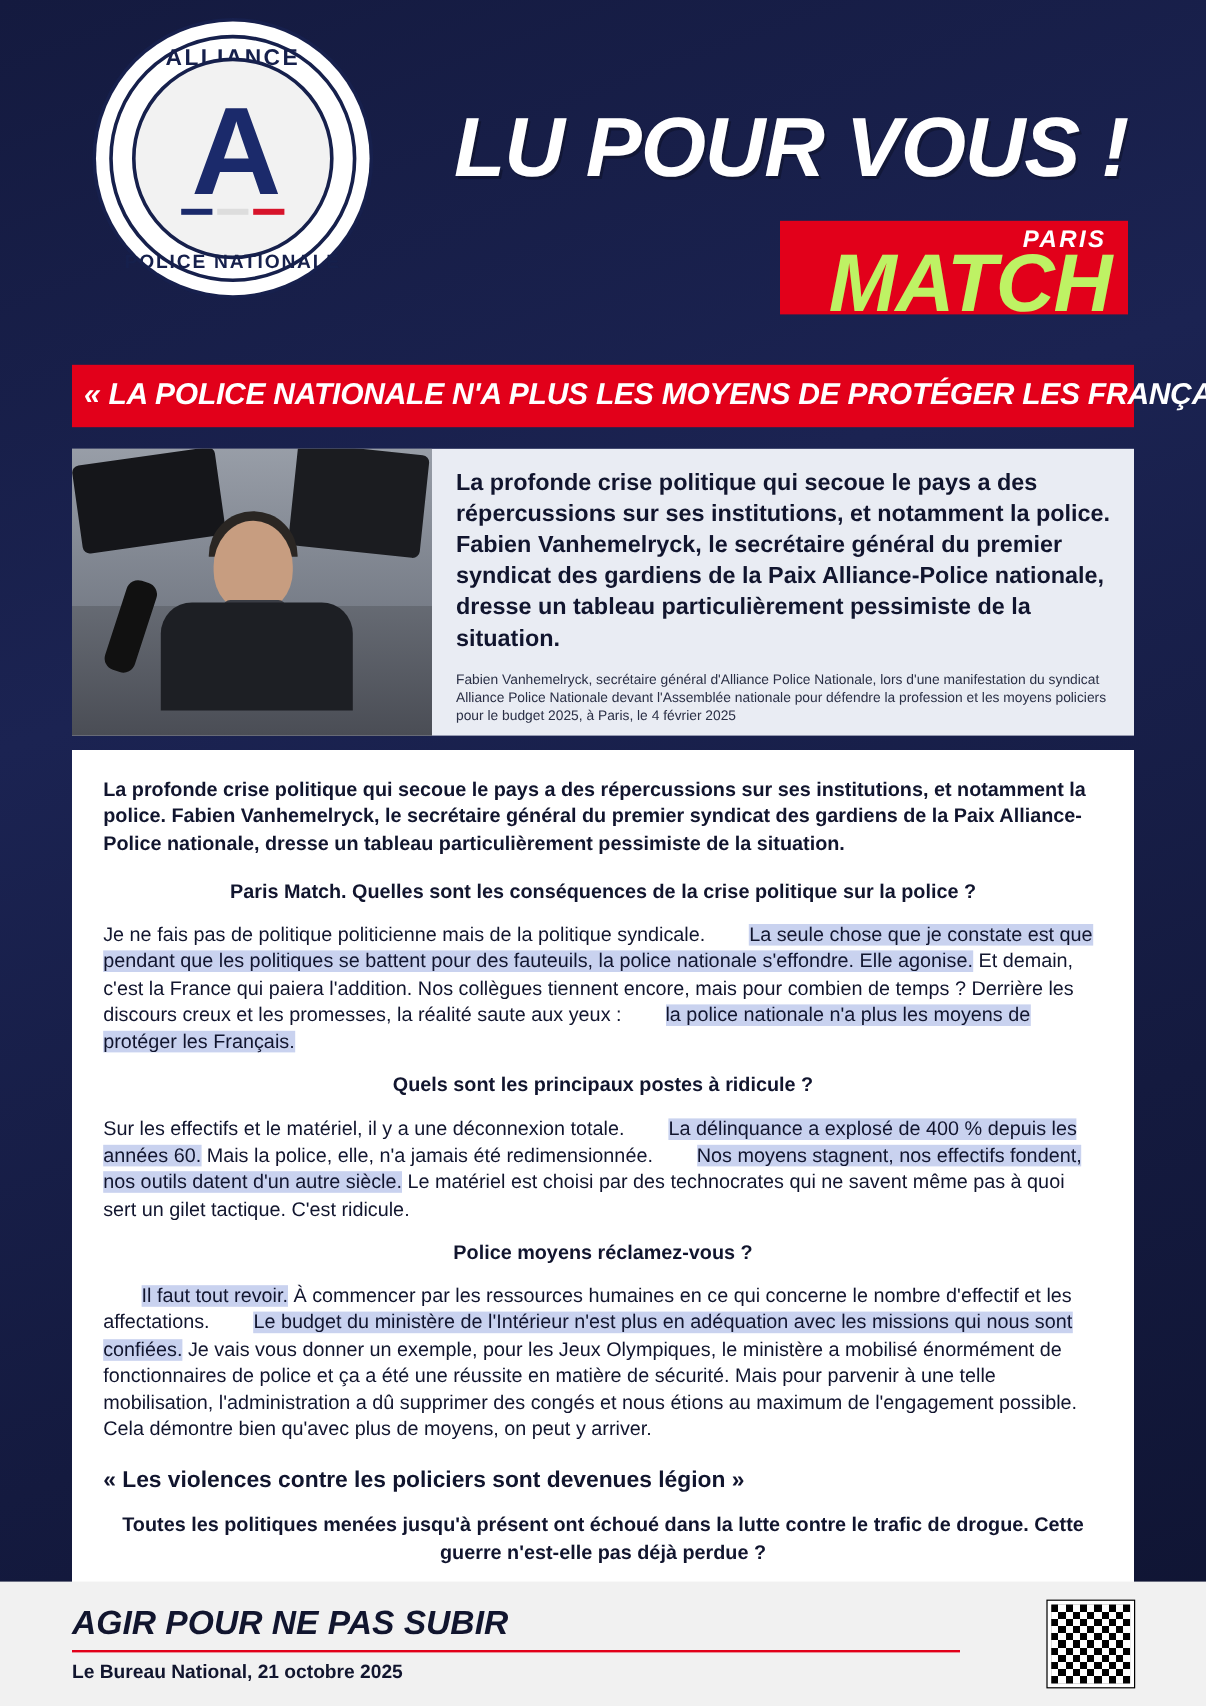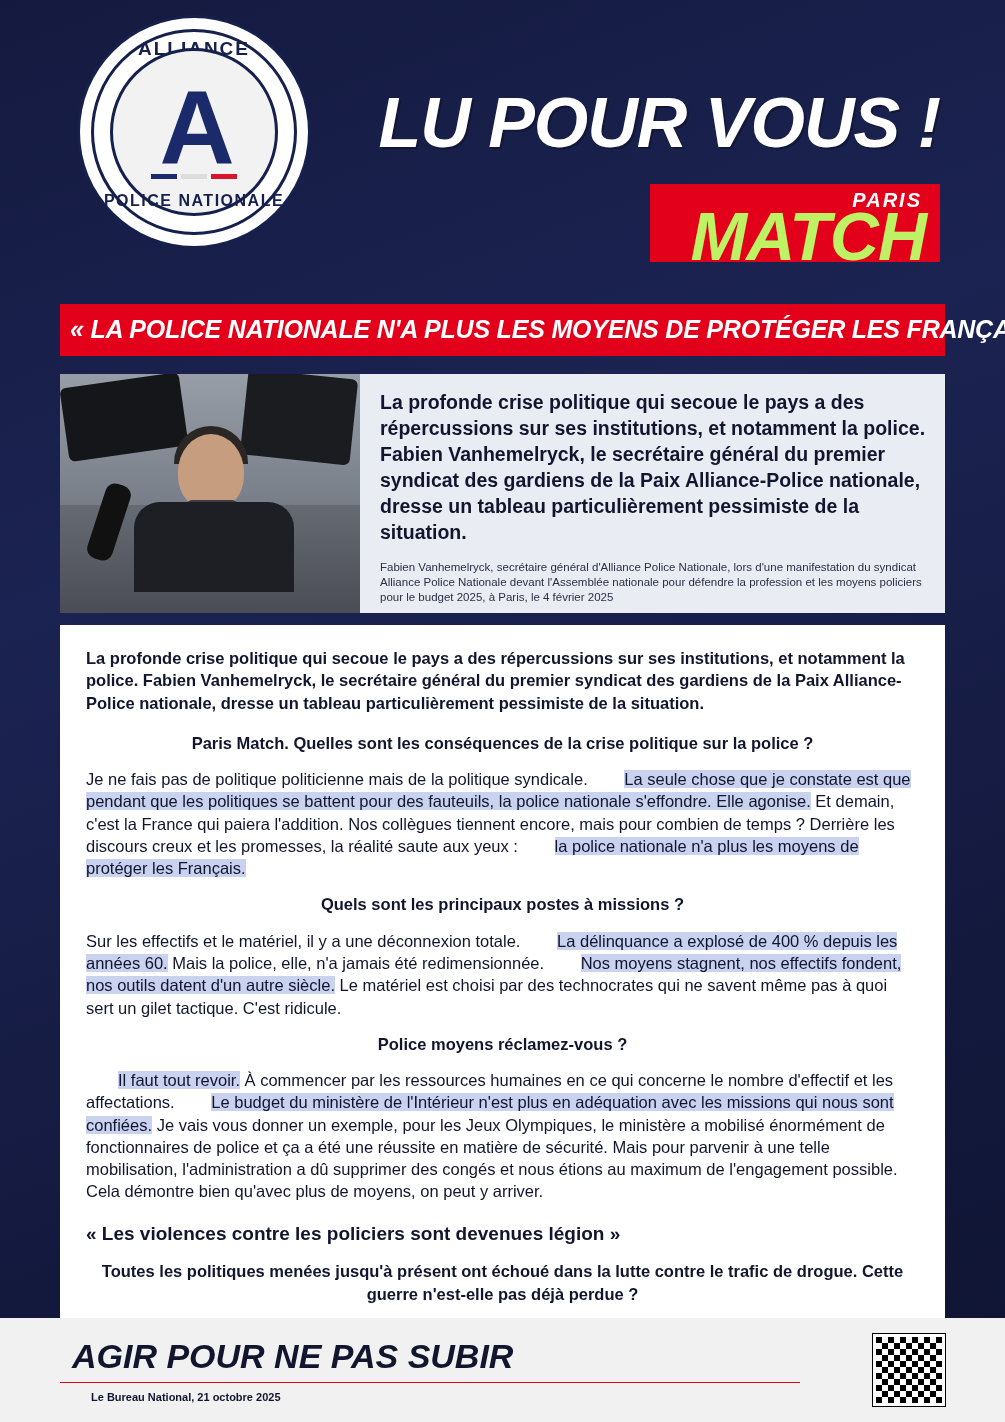--- a/index.html
+++ b/index.html
@@ -65,21 +65,21 @@
   }
   .logo-bars i{display:block;width:26px;height:5px;}
   .bar-blue{background:#1b2a6b;}
   .bar-white{background:#dddddd;}
   .bar-red{background:#d7142b;}
   .logo-top-text, .logo-bottom-text{
     position:absolute; left:0; right:0; text-align:center;
     font-size:19px; font-weight:bold; color:#16204c; letter-spacing:2px;
   }
   .logo-top-text{top:20px;}
-  .logo-bottom-text{bottom:36px; font-size:16px; letter-spacing:1.5px;}
+  .logo-bottom-text{bottom:18px; font-size:16px; letter-spacing:1.5px;}
 
   .header-right{
     flex:1;
     display:flex;
     flex-direction:column;
     align-items:flex-end;
     padding-top:70px;
     padding-right:25px;
   }
   .lu-pour-vous{
@@ -197,25 +197,25 @@
     left:0;right:0;bottom:0;
     height:104px;
     background:#f1f1f1;
     display:flex;
     align-items:center;
     padding:0 60px;
     justify-content:space-between;
   }
   .footer-left{flex:1;}
   .slogan{
-    font-size:34px;font-weight:bold;font-style:italic;color:#11152e;letter-spacing:0px;
-    margin:0 0 6px 12px;
+    font-size:28px;font-weight:bold;font-style:italic;color:#11152e;letter-spacing:0px;
+    margin:0 0 6px 0;
   }
   .rule{height:1.5px;background:#e2001a;width:740px;margin-bottom:8px;}
-  .footer-sub{font-size:11px;font-weight:bold;color:#11152e;margin-left:31px;}
+  .footer-sub{font-size:16px;font-weight:bold;color:#11152e;}
   .qr{
     width:72px;height:72px;
     flex:0 0 72px;
     background:
       repeating-linear-gradient(90deg,#000 0 6px,#fff 6px 12px),
       repeating-linear-gradient(0deg,#000 0 6px,#fff 6px 12px);
     background-blend-mode:difference;
     border:3px solid #fff;
     outline:1px solid #000;
   }
@@ -269,21 +269,21 @@
       <div class="credit">Fabien Vanhemelryck, secrétaire général d'Alliance Police Nationale, lors d'une manifestation du syndicat Alliance Police Nationale devant l'Assemblée nationale pour défendre la profession et les moyens policiers pour le budget 2025, à Paris, le 4 février 2025</div>
     </div>
   </div>
 
   <div class="article">
     <p class="lead-bold">La profonde crise politique qui secoue le pays a des répercussions sur ses institutions, et notamment la police. Fabien Vanhemelryck, le secrétaire général du premier syndicat des gardiens de la Paix Alliance-Police nationale, dresse un tableau particulièrement pessimiste de la situation.</p>
 
     <p class="q">Paris Match. Quelles sont les conséquences de la crise politique sur la police ?</p>
     <p><span>Je ne fais pas de politique politicienne mais de la politique syndicale. </span><span class="hl">La seule chose que je constate est que pendant que les politiques se battent pour des fauteuils, la police nationale s'effondre. Elle agonise.</span><span> Et demain, c'est la France qui paiera l'addition. Nos collègues tiennent encore, mais pour combien de temps ? Derrière les discours creux et les promesses, la réalité saute aux yeux : </span><span class="hl">la police nationale n'a plus les moyens de protéger les Français.</span></p>
 
-    <p class="q">Quels sont les principaux postes à missions ?</p>
+    <p class="q">Quels sont les principaux postes à ridicule ?</p>
     <p><span>Sur les effectifs et le matériel, il y a une déconnexion totale. </span><span class="hl">La délinquance a explosé de 400 % depuis les années 60.</span><span> Mais la police, elle, n'a jamais été redimensionnée. </span><span class="hl">Nos moyens stagnent, nos effectifs fondent, nos outils datent d'un autre siècle.</span><span> Le matériel est choisi par des technocrates qui ne savent même pas à quoi sert un gilet tactique. C'est ridicule.</span></p>
 
     <p class="q">Police moyens réclamez-vous ?</p>
     <p><span class="hl">Il faut tout revoir.</span><span> À commencer par les ressources humaines en ce qui concerne le nombre d'effectif et les affectations. </span><span class="hl">Le budget du ministère de l'Intérieur n'est plus en adéquation avec les missions qui nous sont confiées.</span><span> Je vais vous donner un exemple, pour les Jeux Olympiques, le ministère a mobilisé énormément de fonctionnaires de police et ça a été une réussite en matière de sécurité. Mais pour parvenir à une telle mobilisation, l'administration a dû supprimer des congés et nous étions au maximum de l'engagement possible. Cela démontre bien qu'avec plus de moyens, on peut y arriver.</span></p>
 
     <p class="subhead">« Les violences contre les policiers sont devenues légion »</p>
 
     <p class="q">Toutes les politiques menées jusqu'à présent ont échoué dans la lutte contre le trafic de drogue. Cette guerre n'est-elle pas déjà perdue ?</p>
     <p><span class="hl">Dans trop de quartiers, la République a reculé.</span><span> Nos policiers se battent, jour et nuit, avec des moyens dérisoires. Et pendant ce temps, </span><span class="hl">la justice regarde ailleurs.</span><span> Le plus dur n'est plus de lutter contre les délinquants et les criminels, mais contre l'indifférence et l'abandon de ceux qui devraient nous soutenir.</span></p>
 

